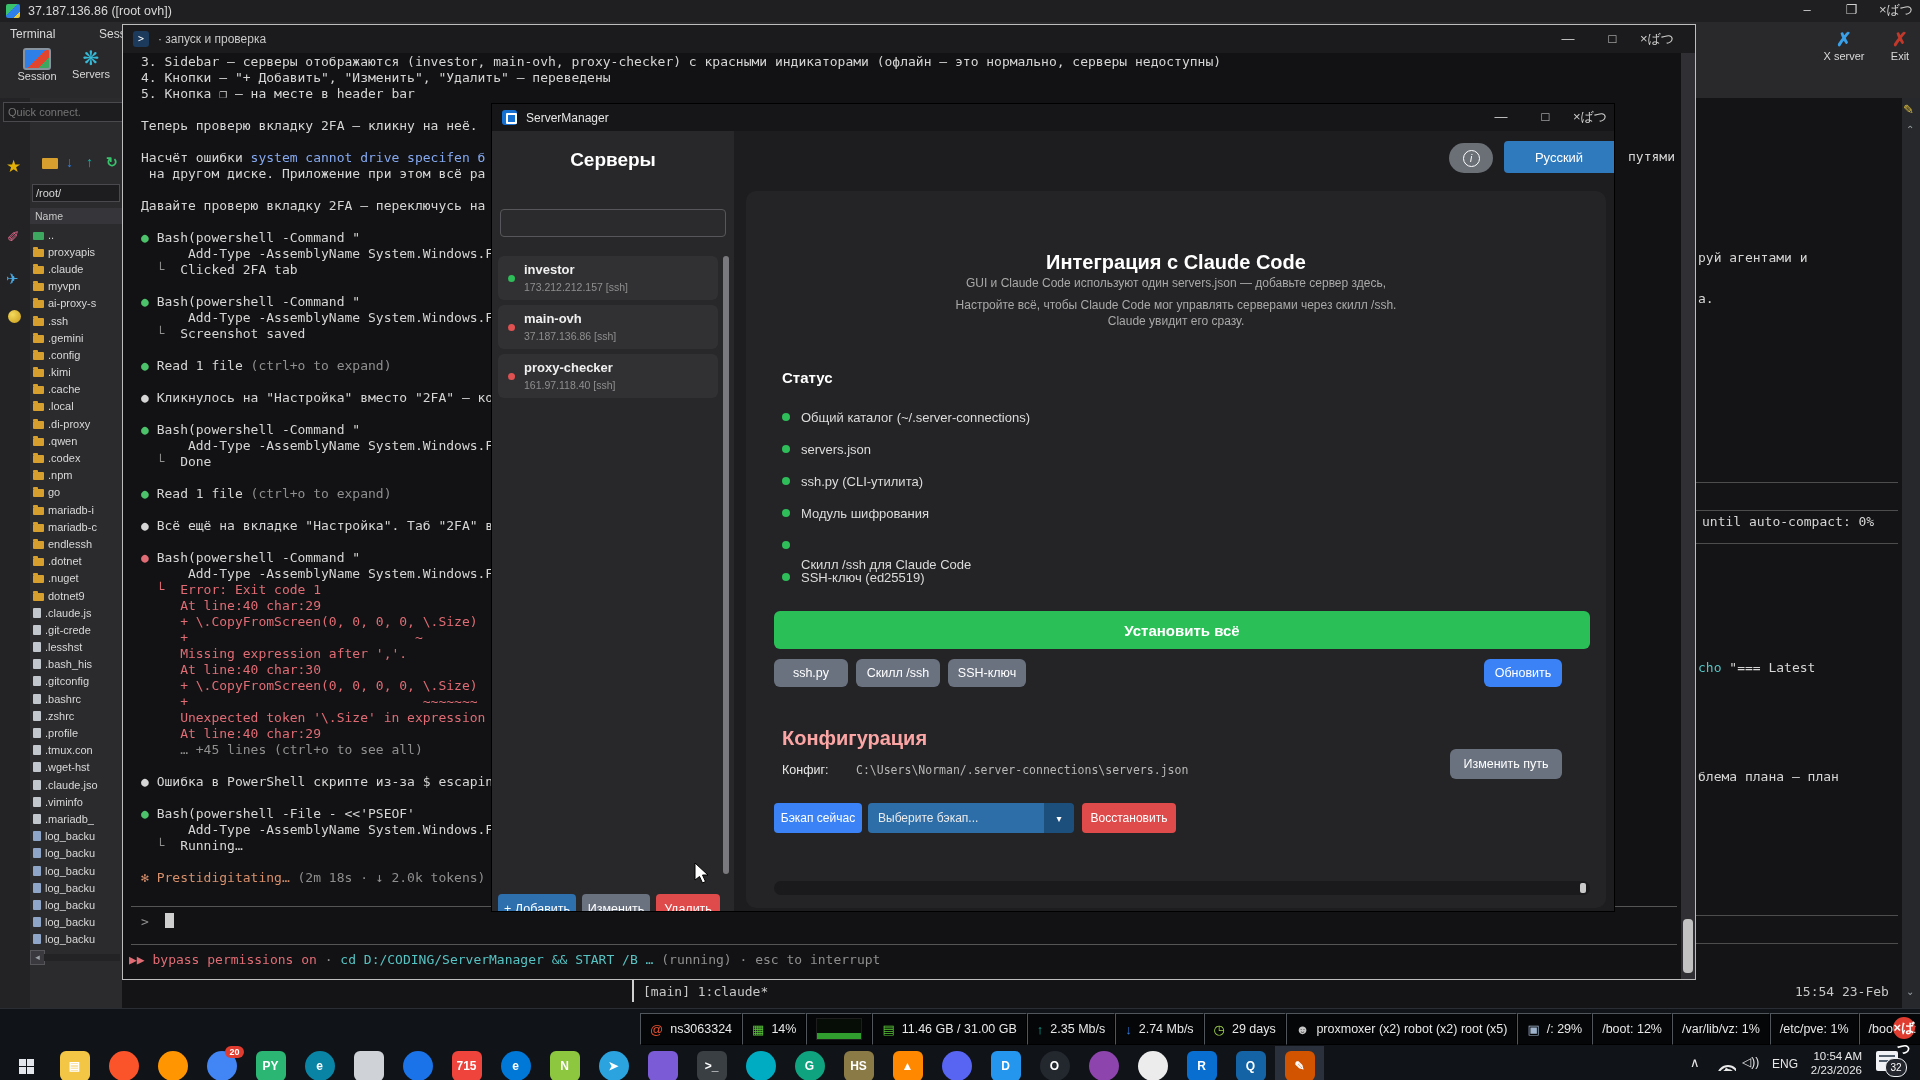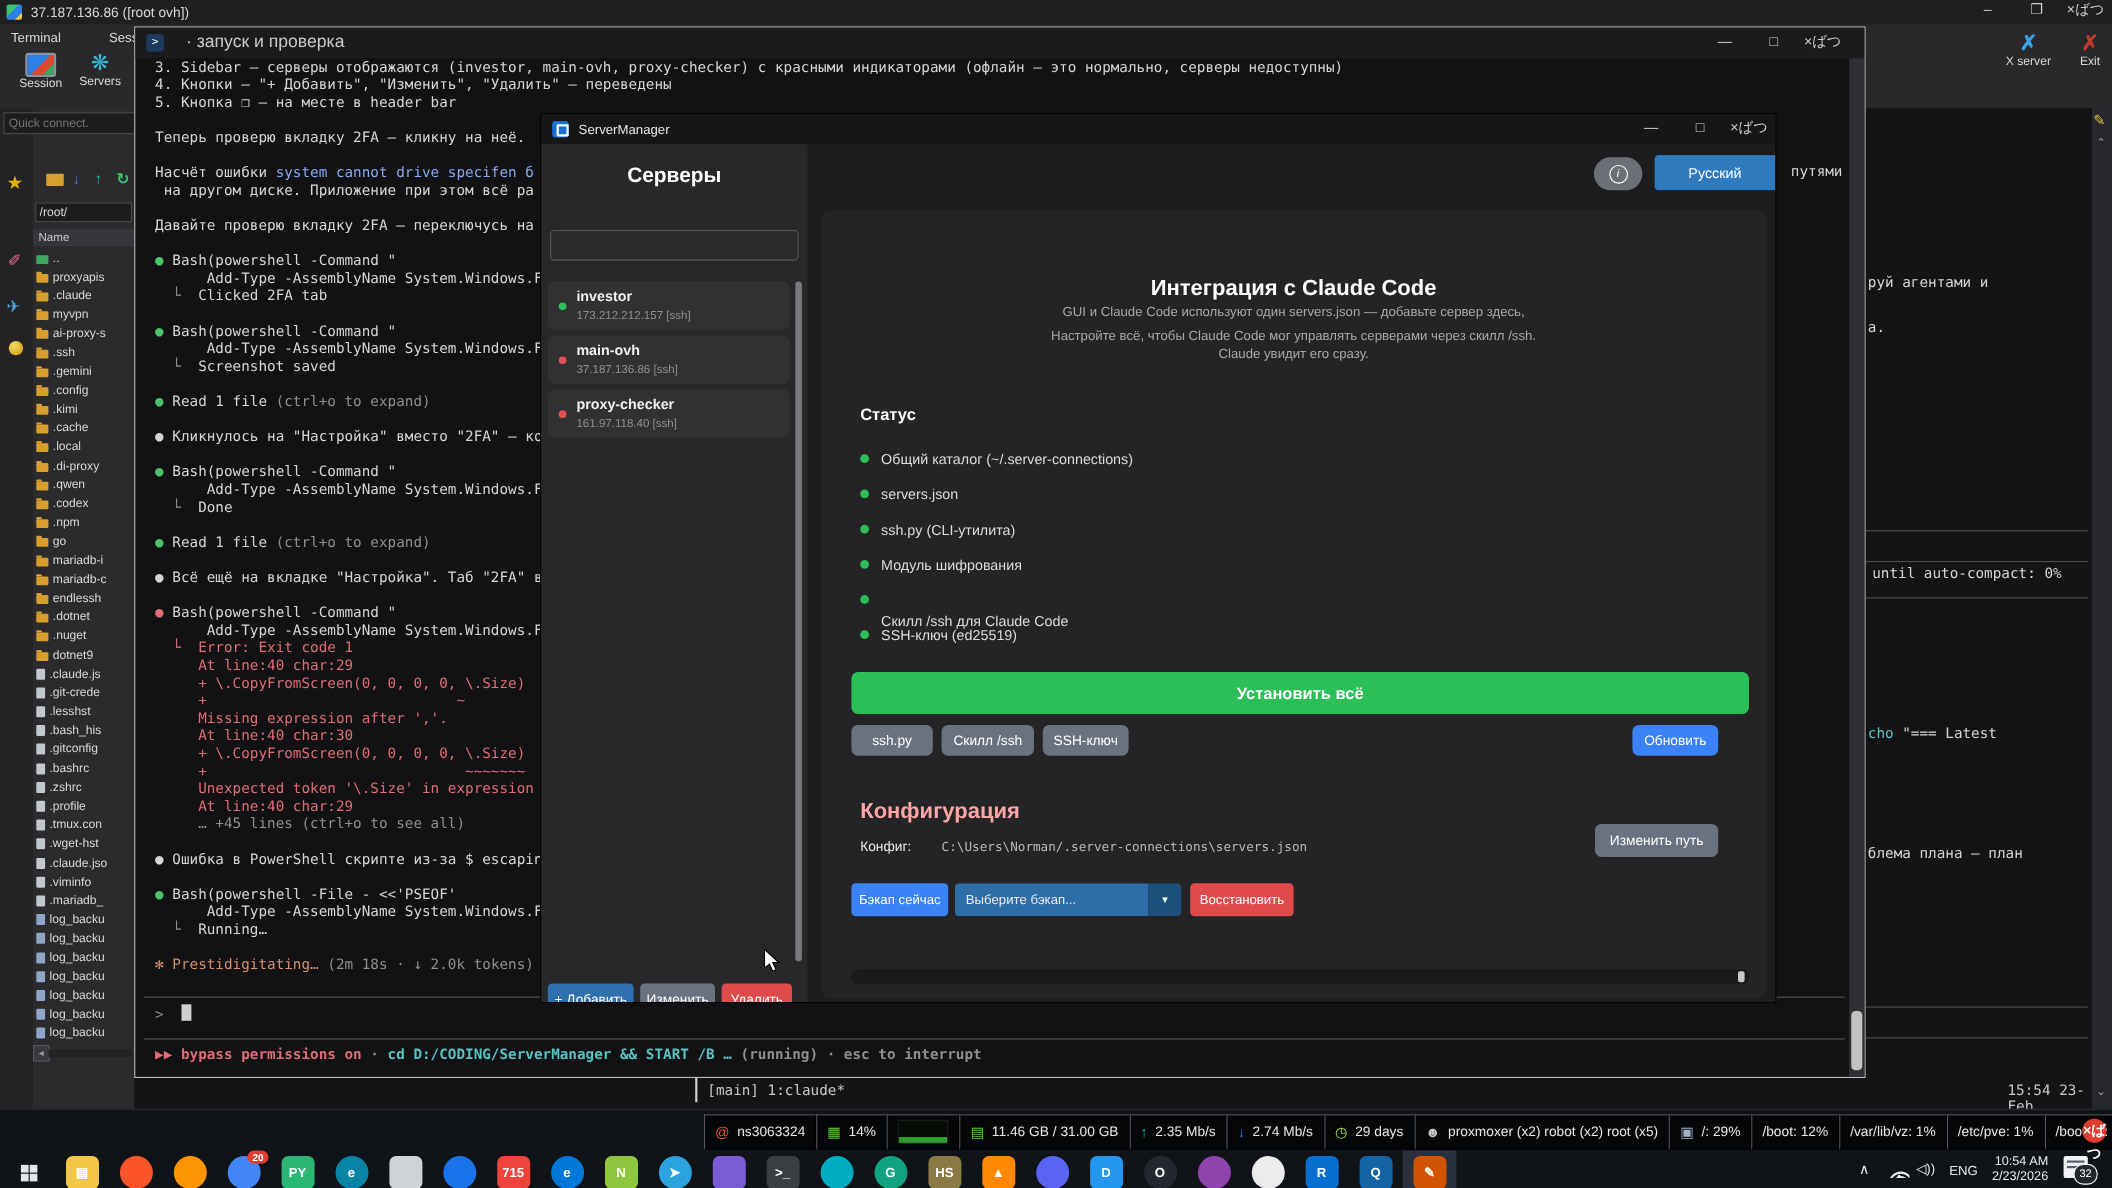--- a/index.html
+++ b/index.html
@@ -268,21 +268,21 @@
       <div class="abs" style="left:0;top:852px;width:13px;height:13px;background:#3a3a3e;border:1px solid #55555a;color:#9aa0a6;font-size:9px;text-align:center;line-height:12px;">◂</div>
       <div class="abs" style="left:14px;top:856px;width:76px;height:7px;background:#232326;"></div>
     </div>
 
     <div class="abs" style="left:122px;top:98px;width:1780px;height:910px;background:#141416;"></div>
 
     <div></div>
 
     <div class="abs mono" style="left:122px;top:982px;width:1780px;height:20px;color:#c8c8c8;font-size:13px;">
       <span class="abs" style="left:521px;top:2px;">[main] 1:claude*</span>
-      <span class="abs" style="left:1673px;top:2px;margin-left:30px;">15:54 23-Feb</span>
+      <span class="abs" style="left:1673px;top:2px;">15:54 23-Feb</span>
       <span class="abs" style="left:510px;top:-6px;width:2px;height:26px;background:#d0d0d0;"></span>
     </div>
 
     <div class="abs" style="left:1902px;top:98px;width:18px;height:910px;background:#26282b;">
       <div class="abs" style="left:4px;top:26px;color:#9aa0a6;font-size:10px;">⌃</div>
       <div class="abs" style="left:4px;top:888px;color:#9aa0a6;font-size:10px;">⌄</div>
     </div>
     <div class="abs" style="left:1903px;top:102px;color:#e0c040;font-size:13px;">✎</div>
   <span class="abs mono" style="left: 1698px; top: 250px; font-size: 13px; white-space: pre;"><span class="c-w">руй агентами и</span></span>
       <span class="abs mono" style="left: 1698px; top: 291px; font-size: 13px; white-space: pre;"><span class="c-w">а.</span></span>
@@ -292,21 +292,21 @@
       <div class="hr" style="left: 1692px; top: 482px; width: 206px;"></div>
       <div class="hr" style="left: 1692px; top: 510px; width: 206px;"></div>
       <div class="hr" style="left: 1692px; top: 543px; width: 206px;"></div>
       <div class="hr" style="left: 1692px; top: 915px; width: 206px;"></div>
       <div class="hr" style="left: 1692px; top: 943px; width: 206px;"></div>
     </div>
 
   <div class="abs" style="left:122px;top:24px;width:1574px;height:956px;background:#121214;border:1px solid #bdbdbd;box-sizing:border-box;overflow:hidden;z-index:2;">
     <div class="abs" style="left:0;top:0;width:100%;height:28px;background:#1b1b1d;display:flex;align-items:center;">
       <span style="margin-left:10px;width:16px;height:16px;background:#1b3a5c;border-radius:3px;color:#fff;font-size:10px;line-height:16px;text-align:center;font-family:'DejaVu Sans Mono',monospace;">&gt;</span>
-      <span style="margin-left:20px;color:#c9c9c9;font-size:16px;">· запуск и проверка</span>
+      <span style="margin-left:9px;color:#c9c9c9;font-size:12px;">· запуск и проверка</span>
       <span class="abs" style="right:18px;top:4px;">
         <span class="winbtn">—</span>
         <span class="winbtn">□</span>
         <span class="winbtn">×ばつ</span>
       </span>
     </div>
 
     <div class="abs" id="term-lines" style="left:18px;top:29px;width:1540px;">
         <div class="tl"><span class="c-w">3. Sidebar — серверы отображаются (investor, main-ovh, proxy-checker) с красными индикаторами (офлайн — это нормально, серверы недоступны)</span></div>
         <div class="tl"><span class="c-w">4. Кнопки — "+ Добавить", "Изменить", "Удалить" — переведены</span></div>
@@ -363,21 +363,21 @@
       </div>
 
     <span class="abs mono c-w" style="left:1505px;top:124px;font-size:13px;">путями</span>
 
     <div class="hr" style="left:8px;top:881px;width:1546px;background:#555;"></div>
     <div class="abs mono" style="left:18px;top:888px;font-size:13px;color:#8f8f8f;">
       <span>&gt;</span>
       <span style="display:inline-block;width:9px;height:15px;background:#cfcfcf;vertical-align:-2px;margin-left:8px;"></span>
     </div>
     <div class="hr" style="left:8px;top:919px;width:1546px;background:#555;"></div>
-    <div class="abs mono" id="term-status" style="left:18px;top:927px;font-size:13px;white-space:pre;font-weight:bold;"><span class="c-r">▶▶ bypass permissions on</span><span class="c-d"> · </span><span class="c-t">cd D:/CODING/ServerManager &amp;&amp; START /B …</span><span class="c-d"> (running) · esc to interrupt</span></div>
+    <div class="abs mono" id="term-status" style="left:6px;top:927px;font-size:13px;white-space:pre;"><span class="c-r">▶▶ bypass permissions on</span><span class="c-d"> · </span><span class="c-t">cd D:/CODING/ServerManager &amp;&amp; START /B …</span><span class="c-d"> (running) · esc to interrupt</span></div>
 
     <div class="abs" style="right:0;top:28px;width:14px;height:926px;background:#303034;">
       <div class="abs" style="left:2px;top:866px;width:10px;height:54px;background:#c2c2c2;border-radius:4px;"></div>
     </div>
   </div>
 
   <div class="abs" style="left:491px;top:103px;width:1124px;height:809px;background:#1d1d1f;border:1px solid #000;box-sizing:border-box;z-index:3;overflow:hidden;">
 
     <div class="abs" style="left:0;top:0;width:100%;height:27px;background:#161618;display:flex;align-items:center;">
       <span style="margin-left:10px;width:15px;height:15px;background:#1670d1;border-radius:3px;position:relative;"></span>

